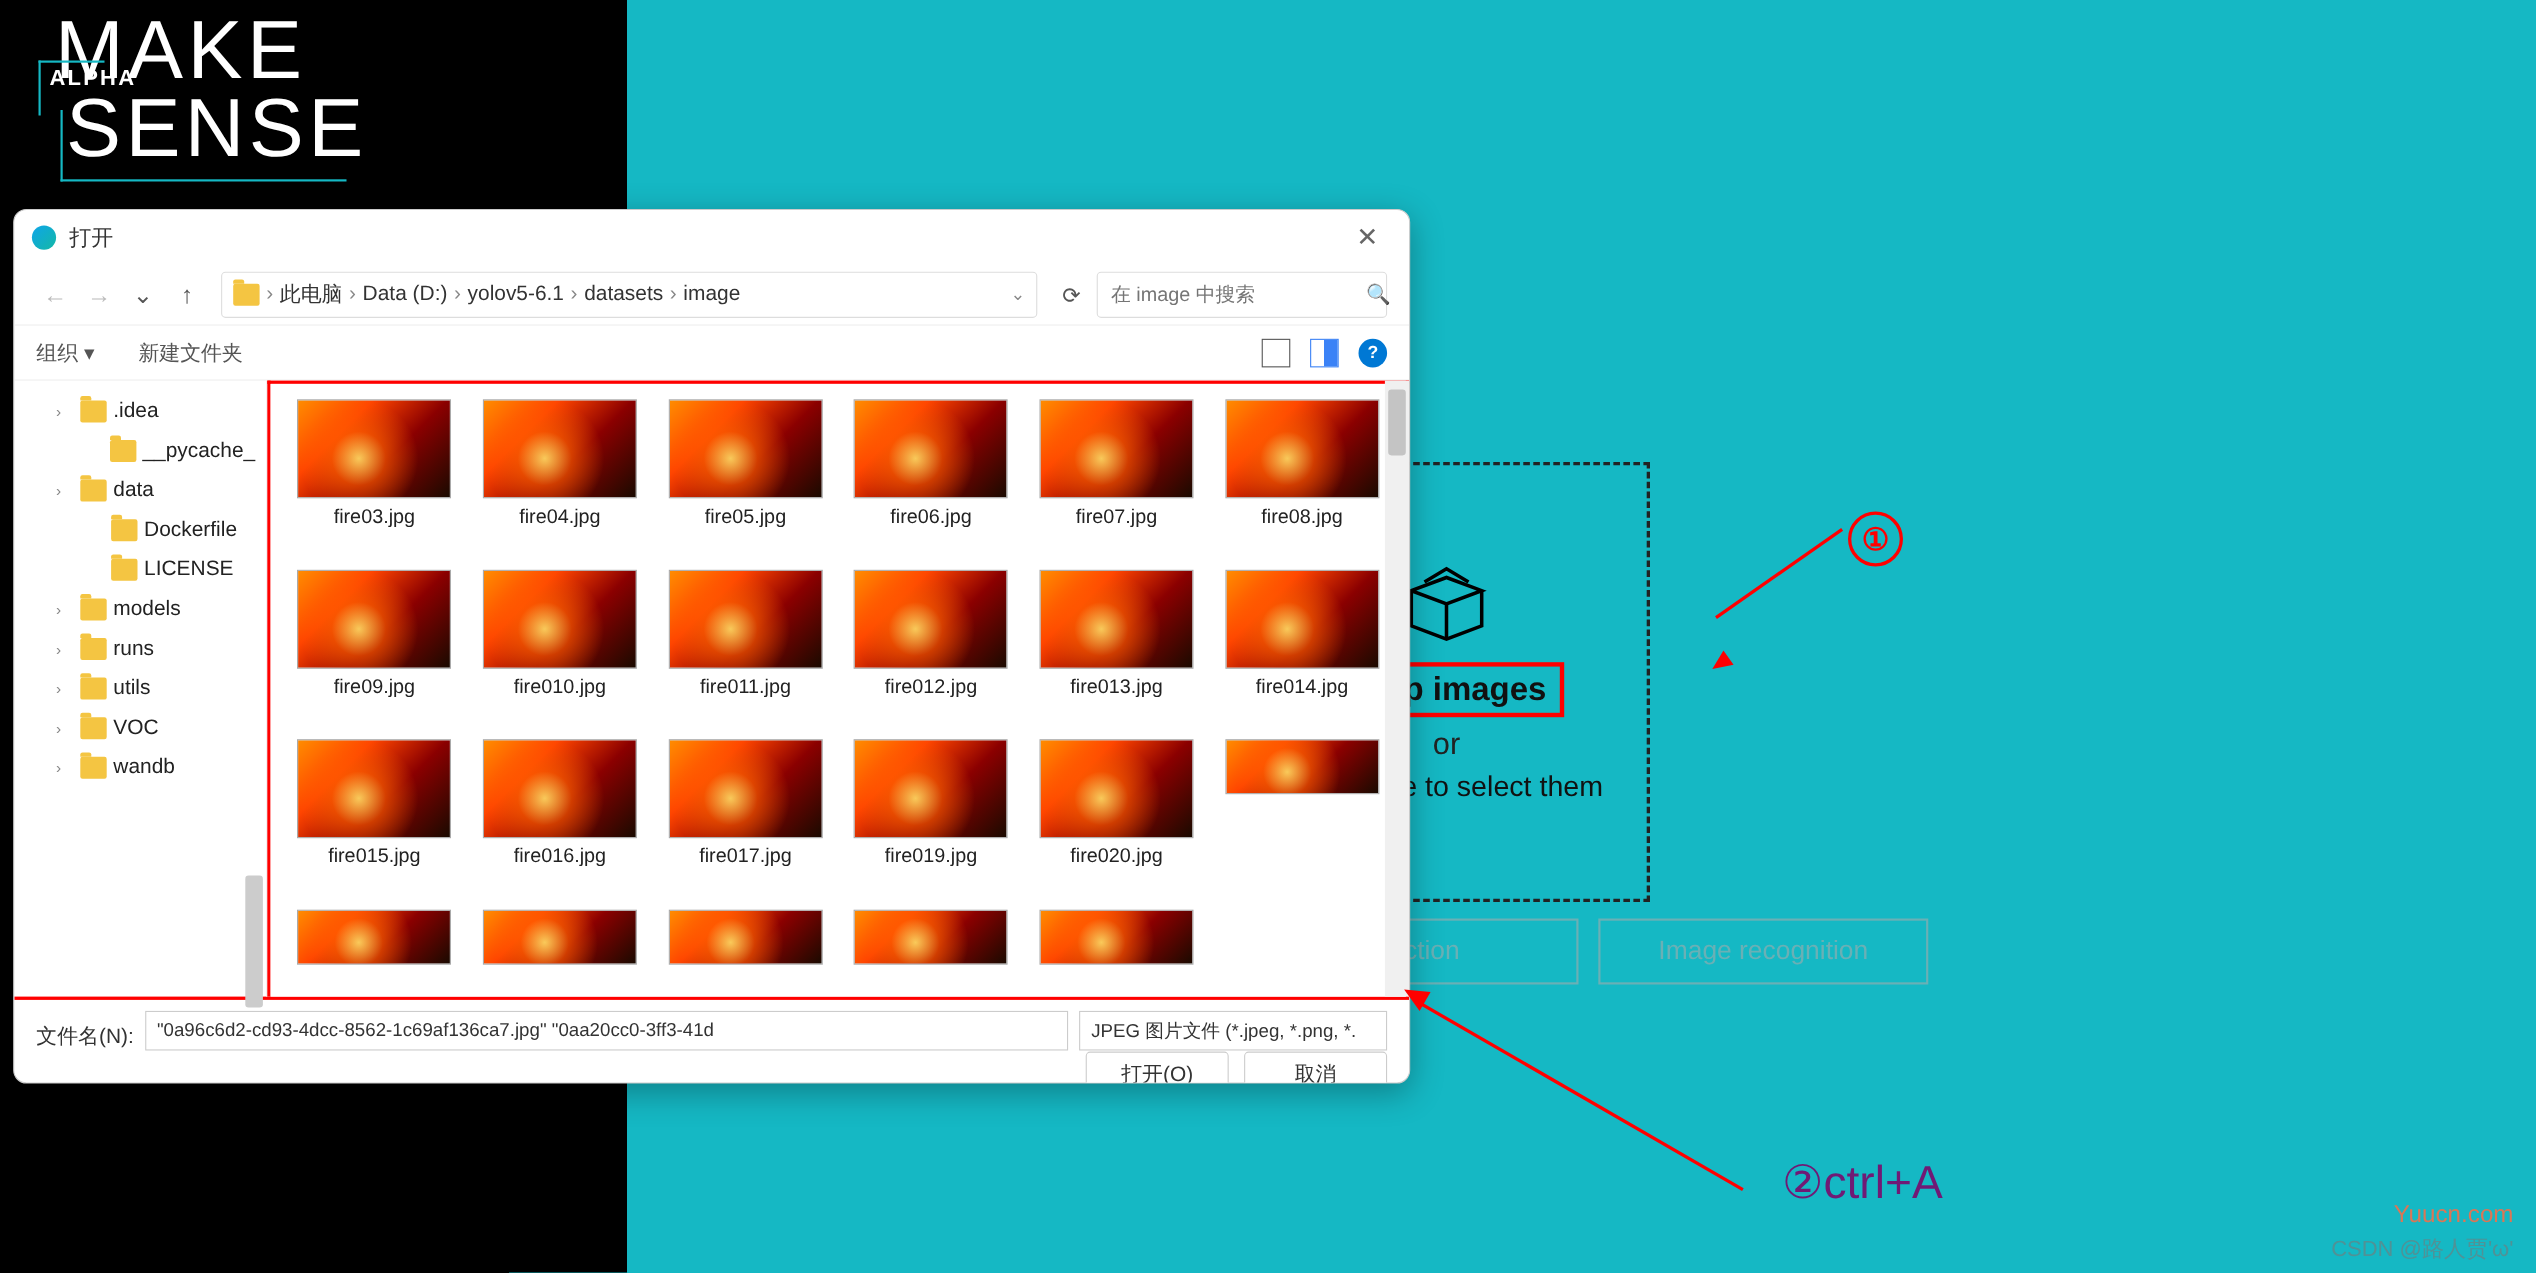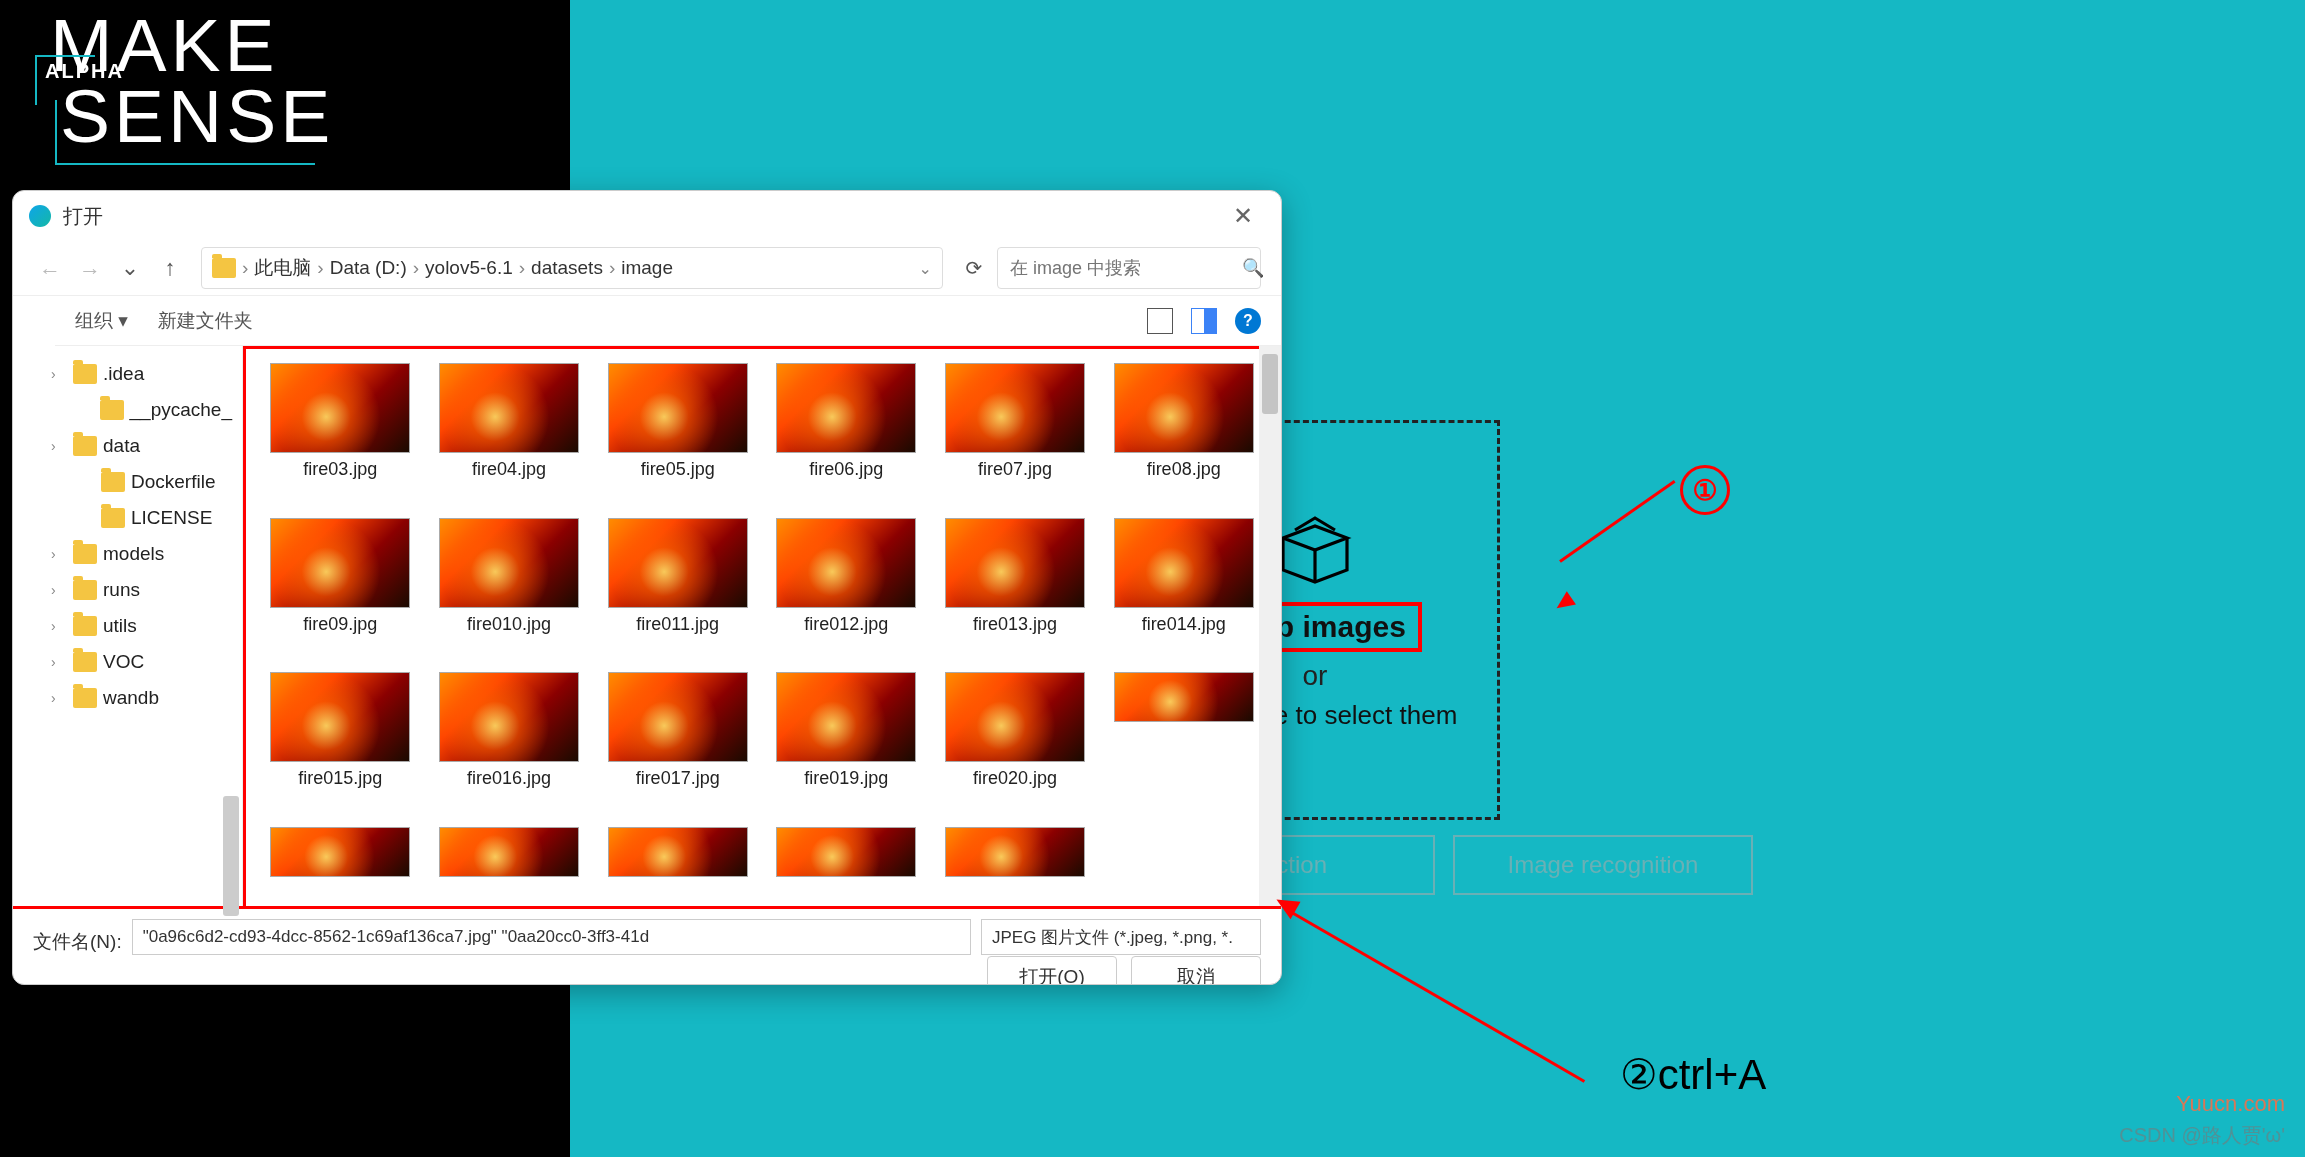--- a/index.html
+++ b/index.html
@@ -38,21 +38,21 @@
 .breadcrumb { flex: 1; height: 42px; border: 1px solid #ddd; border-radius: 4px; display: flex; align-items: center; padding: 0 10px; gap: 6px; font-size: 19px; color: #333; margin: 0 8px; }
 .folder-icon { width: 24px; height: 20px; background: #f4c542; border-radius: 2px; display: inline-block; position: relative; }
 .folder-icon::before { content: ""; position: absolute; top: -4px; left: 0; width: 10px; height: 4px; background: #f4c542; border-radius: 2px 2px 0 0; }
 .crumb-sep { color: #888; }
 .crumb-drop { color: #888; margin-left: auto; font-size: 16px; }
 .refresh-btn { width: 34px; display: flex; justify-content: center; color: #555; font-size: 20px; }
 .search-box { width: 264px; height: 42px; border: 1px solid #ddd; border-radius: 4px; display: flex; align-items: center; padding: 0 12px; }
 .search-input { border: none; outline: none; flex: 1; font-size: 18px; color: #888; }
 .search-icon { color: #666; font-size: 18px; }
 
-.toolbar { height: 50px; display: flex; align-items: center; padding: 0 20px; gap: 30px; font-size: 19px; color: #555; border-bottom: 1px solid #eee; margin-left: 42px; }
+.toolbar { height: 50px; display: flex; align-items: center; padding: 0 20px; gap: 40px; font-size: 19px; color: #555; border-bottom: 1px solid #eee; }
 .toolbar-right { margin-left: auto; display: flex; gap: 18px; align-items: center; }
 .view-btn { width: 26px; height: 26px; border: 1.5px solid #555; position: relative; }
 .preview-btn { width: 26px; height: 26px; border: 1.5px solid #3b82f6; background: linear-gradient(to right, #fff 50%, #3b82f6 50%); }
 .help-btn { width: 26px; height: 26px; border-radius: 50%; background: #0078d4; color: #fff; display: flex; align-items: center; justify-content: center; font-size: 16px; font-weight: bold; }
 
 .dialog-body { display: flex; height: 560px; position: relative; }
 .tree { width: 230px; border-right: 1px solid #eee; padding: 10px 6px; overflow: hidden; }
 .tree-item { display: flex; align-items: center; gap: 6px; padding: 7px 4px; font-size: 19px; color: #222; white-space: nowrap; }
 .tree-chevron { width: 16px; color: #888; font-size: 14px; }
 .tree-indent { width: 22px; }
@@ -74,21 +74,21 @@
 .filename-label { font-size: 19px; color: #333; }
 .filename-input { flex: 1; height: 36px; border: 1px solid #ccc; padding: 0 10px; font-size: 17px; color: #333; }
 .filetype { width: 280px; height: 36px; border: 1px solid #ccc; padding: 0 10px; font-size: 17px; color: #333; display: flex; align-items: center; overflow: hidden; white-space: nowrap; }
 .footer-row2 { display: flex; justify-content: flex-end; gap: 14px; }
 .dlg-btn { width: 130px; height: 42px; border: 1px solid #ccc; background: #fff; font-size: 19px; color: #333; border-radius: 4px; }
 
 
 .anno-circle { position: absolute; width: 50px; height: 50px; border: 3px solid #ff0000; border-radius: 50%; color: #ff0000; font-size: 28px; display: flex; align-items: center; justify-content: center; font-weight: bold; }
 .anno-arrow-line { position: absolute; background: #ff0000; height: 3px; transform-origin: left center; }
 .anno-arrow-head { position: absolute; width: 0; height: 0; border-style: solid; }
-.anno-text { position: absolute; color: #000000; font-size: 42px; font-weight: 400; }
+.anno-text { position: absolute; color: #701a75; font-size: 42px; font-weight: 400; }
 .watermark { position: absolute; right: 20px; bottom: 8px; color: rgba(120,120,120,0.6); font-size: 20px; }
 .watermark2 { position: absolute; right: 20px; bottom: 40px; color: #d97757; font-size: 22px; }
 </style>
 </head>
 <body>
 
 <div class="logo-area">
   <div class="logo-text">
     <div class="logo-make">MAKE</div>
     <div class="logo-sense">SENSE</div>

